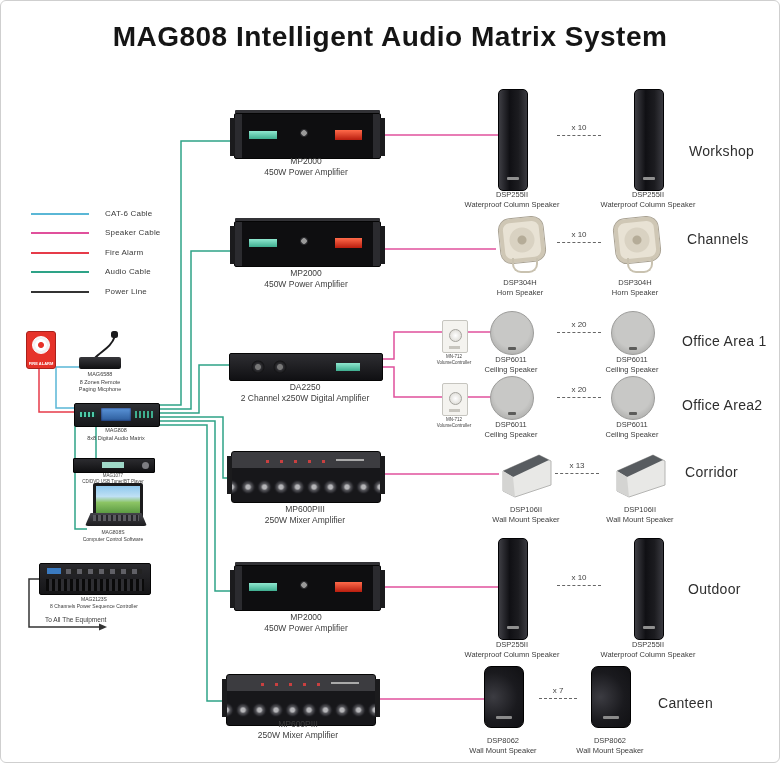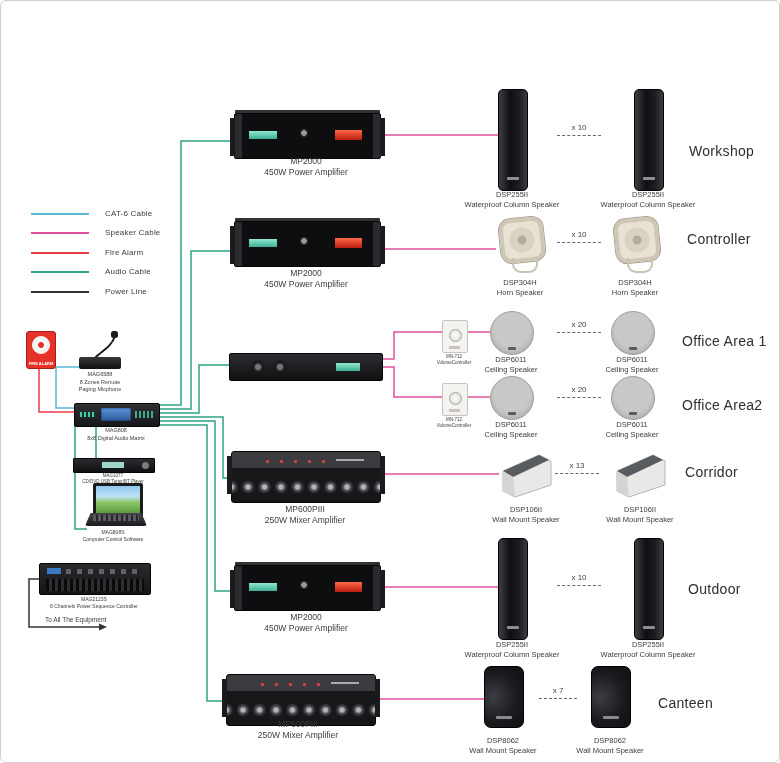--- a/index.html
+++ b/index.html
@@ -110,20 +110,21 @@
     <polyline fill="none" stroke-width="1.5" points="380,366 393,366 393,396 441,396" stroke="#e0509c"></polyline>
     <polyline fill="none" stroke-width="1.5" points="465,396 490,396" stroke="#e0509c"></polyline>
     <polyline fill="none" stroke-width="1.5" points="378,473 498,473" stroke="#e0509c"></polyline>
     <polyline fill="none" stroke-width="1.5" points="378,586 497,586" stroke="#e0509c"></polyline>
     <polyline fill="none" stroke-width="1.5" points="370,698 483,698" stroke="#e0509c"></polyline>
 
     <polyline fill="none" stroke-width="1.5" points="38,578 28,578 28,626 98,626" stroke="#333333"></polyline>
     <polygon points="98,622.5 106,626 98,629.5" fill="#333333"></polygon>
   </svg>
 
+  <div class="title">MAG808 Intelligent Audio Matrix System</div>
 
   <div class="legend-item" style="top:208px">
     <span class="legend-line" style="background: rgb(90, 183, 214);"></span>
     <span class="legend-label">CAT-6  Cable</span>
   </div>
   <div class="legend-item" style="top:227px">
     <span class="legend-line" style="background: rgb(224, 80, 156);"></span>
     <span class="legend-label">Speaker Cable</span>
   </div>
   <div class="legend-item" style="top:247px">
@@ -211,23 +212,27 @@
   <div class="dev spk-horn" style="left:609px;top:216px"></div>
   <div class="mult" style="left:556px;top:229px;width:40px">x 10</div>
   <div class="lbl spk-lbl" style="left:449px;top:277px;width:140px">
     <div>DSP304H</div>
     <div>Horn Speaker</div>
   </div>
   <div class="lbl spk-lbl" style="left:564px;top:277px;width:140px">
     <div>DSP304H</div>
     <div>Horn Speaker</div>
   </div>
-  <div class="zone" style="left:686px;top:230px">Controller</div>
+  <div class="zone" style="left:686px;top:230px">Channels</div>
 
   <div class="dev amp-da2250" style="left:228px;top:352px"></div>
+  <div class="lbl amp-lbl" style="left:204px;top:381px;width:200px">
+    <div>DA2250</div>
+    <div>2 Channel x250W  Digital Amplifier</div>
+  </div>
 
   <div class="dev vol-ctrl" style="left:441px;top:319px"></div>
   <div class="lbl micro-lbl" style="left:418px;top:353px;width:70px">
     <div>MN-712</div>
     <div>VolumeController</div>
   </div>
   <div class="dev spk-ceiling" style="left:489px;top:310px"></div>
   <div class="dev spk-ceiling" style="left:610px;top:310px"></div>
   <div class="mult" style="left:556px;top:319px;width:40px">x 20</div>
   <div class="lbl spk-lbl" style="left:440px;top:354px;width:140px">

